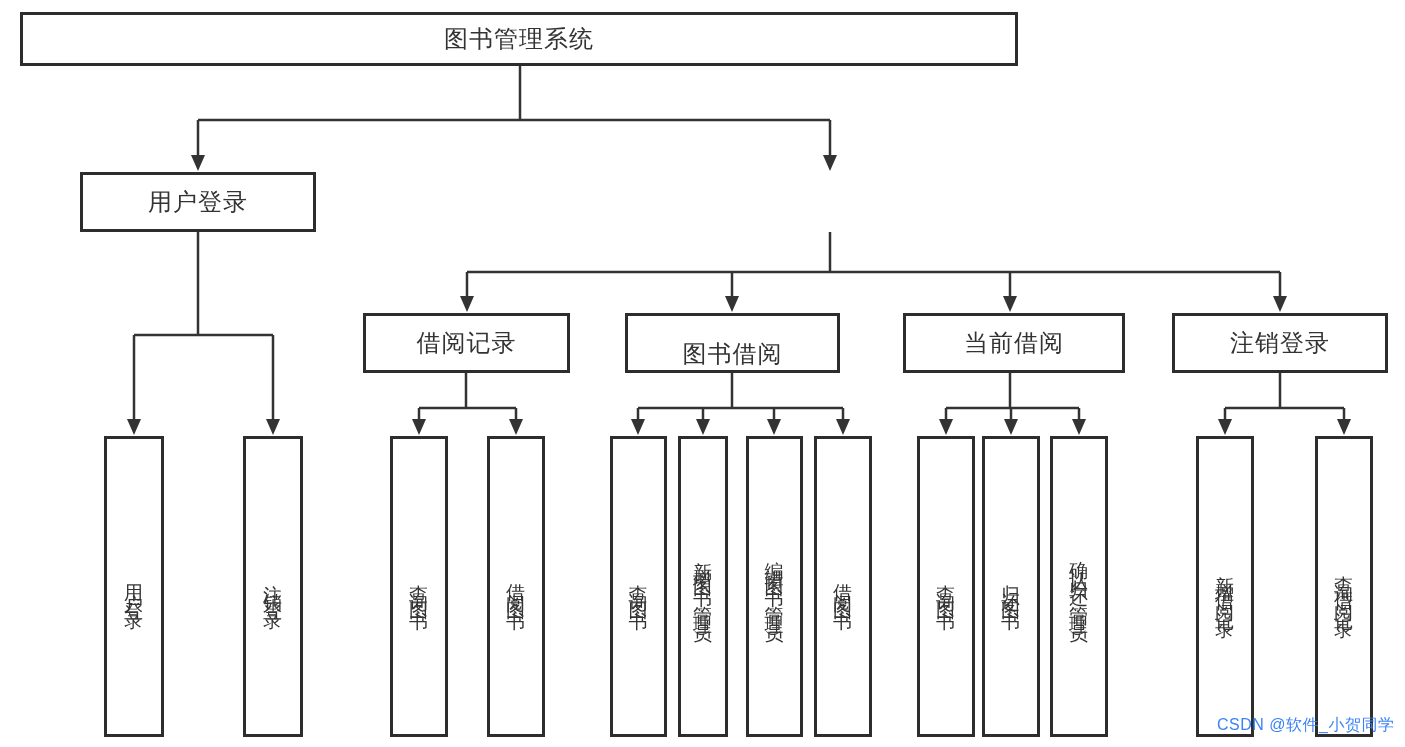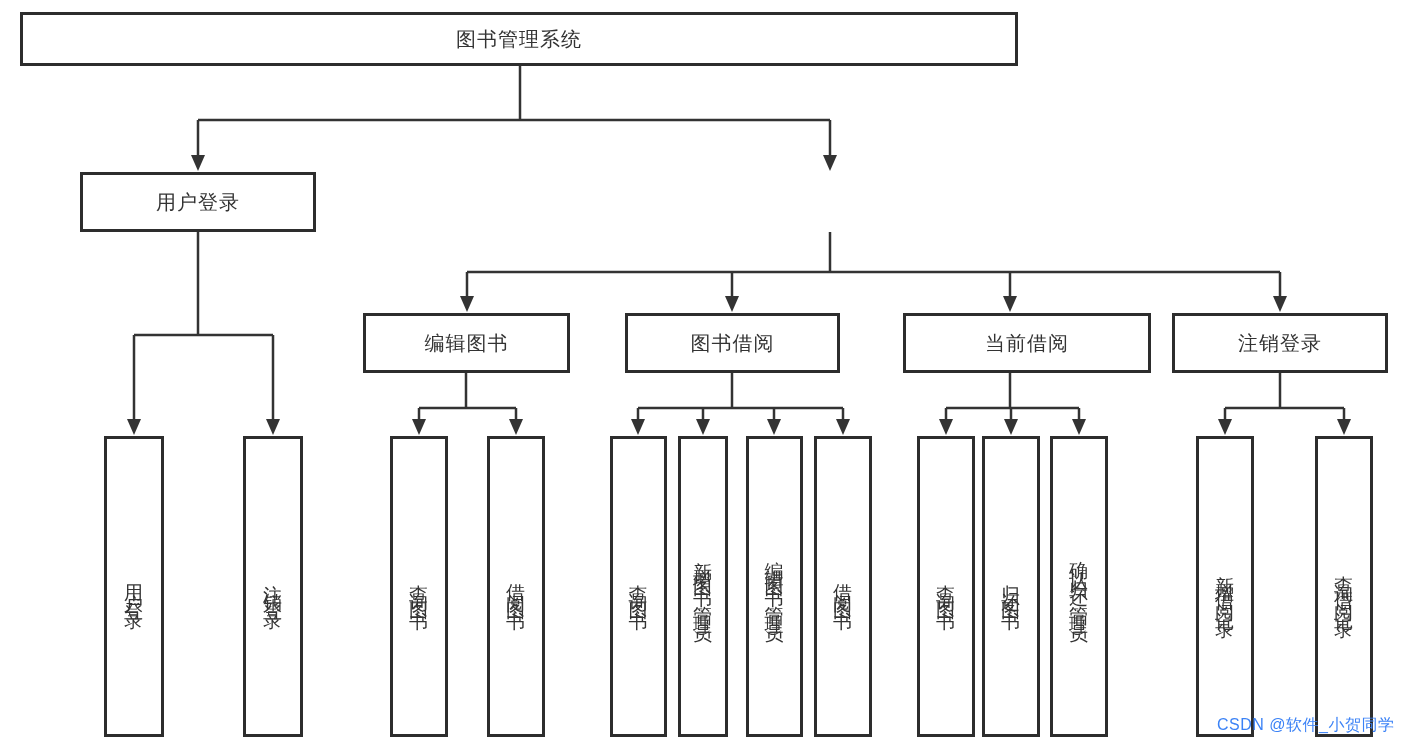--- a/index.html
+++ b/index.html
@@ -26,21 +26,21 @@
     left:0;top:0;
     width:1405px;height:747px;
   }
   .node{
     position:absolute;
     background:#ffffff;
     border:3px solid var(--border);
     display:flex;
     align-items:center;
     justify-content:center;
-    font-size:20px;
+    font-size:24px;
     letter-spacing:1px;
     color:var(--text);
     z-index:2;
   }
   .leaf{
     position:absolute;
     background:#ffffff;
     border:3px solid var(--border);
     display:flex;
     align-items:center;
@@ -144,26 +144,26 @@
 
   <div class="node" style="left:20px;top:12px;width:998px;height:54px;">
     <span>图书管理系统</span>
   </div>
 
   <div class="node" style="left:80px;top:172px;width:236px;height:60px;">
     <span>用户登录</span>
   </div>
 
   <div class="node" style="left:363px;top:313px;width:207px;height:60px;">
-    <span>编辑图书</span>
-  </div>
-  <div class="node" style="left:625px;top:313px;width:215px;height:60px;">
+    <span>借阅记录</span>
+  </div>
+  <div class="node" style="left:625px;top:313px;width:215px;height:60px;align-items:flex-end;">
     <span>图书借阅</span>
   </div>
-  <div class="node" style="left:903px;top:313px;width:248px;height:60px;">
+  <div class="node" style="left:903px;top:313px;width:222px;height:60px;">
     <span>当前借阅</span>
   </div>
   <div class="node" style="left:1172px;top:313px;width:216px;height:60px;">
     <span>注销登录</span>
   </div>
 
   <div class="leaf" style="left:104px;top:436px;width:60px;height:301px;">
     <span class="vtext">用户登录</span>
   </div>
   <div class="leaf" style="left:243px;top:436px;width:60px;height:301px;">

